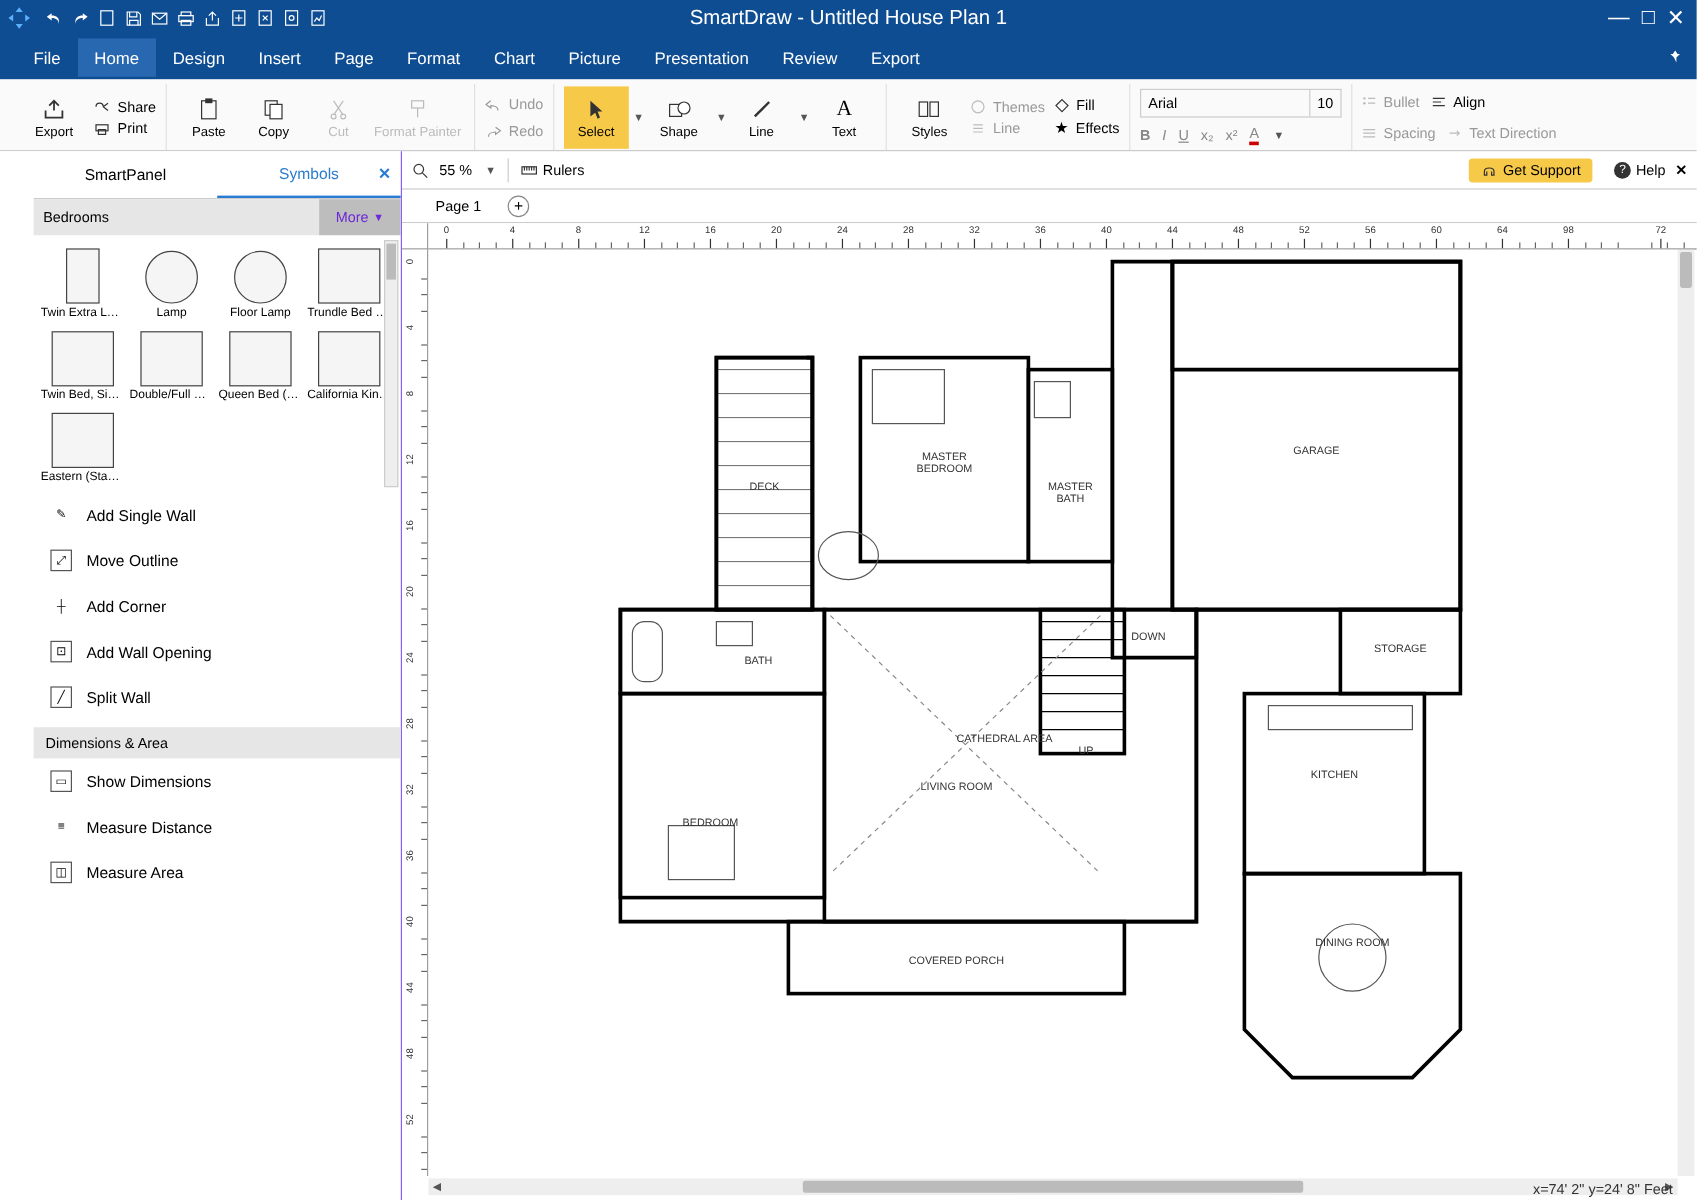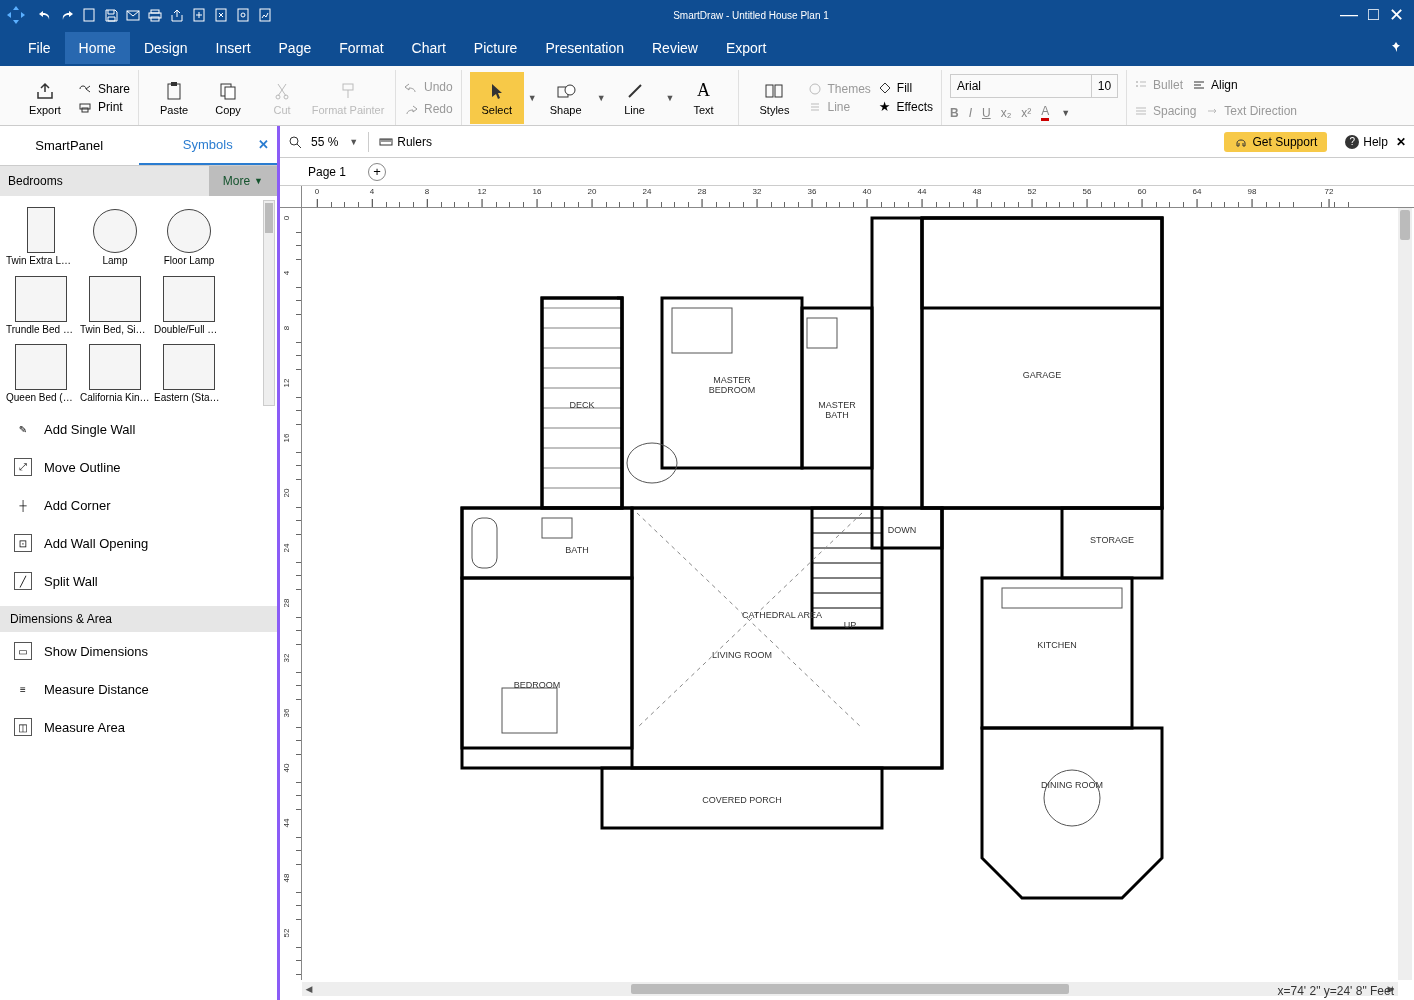--- a/index.html
+++ b/index.html
@@ -3,21 +3,21 @@
 <meta charset="utf-8">
 <style>
 * { box-sizing: border-box; margin: 0; padding: 0; font-family: "Segoe UI", Arial, sans-serif; }
 body { width: 1414px; height: 1000px; background: #fff; overflow: hidden; position: relative; }
 
 
 .title-bar { height: 30px; background: #0f4d92; display: flex; align-items: center; color: #fff; position: relative; }
 .logo-badge { width: 28px; height: 28px; margin-left: 2px; display: flex; align-items: center; justify-content: center; }
 .qat { display: flex; gap: 4px; margin-left: 6px; }
 .qat .qat-btn { width: 18px; height: 18px; display: flex; align-items: center; justify-content: center; cursor: pointer; fill: #fff; }
-.title-text { position: absolute; left: 50%; transform: translateX(-50%); font-size: 10px; margin-left: 44px; }
+.title-text { position: absolute; left: 50%; transform: translateX(-50%); font-size: 17px; }
 .win-controls { margin-left: auto; display: flex; gap: 10px; padding-right: 10px; font-size: 18px; }
 .win-controls span { cursor: pointer; }
 
 
 .menu-bar { height: 36px; background: #0f4d92; display: flex; align-items: center; padding-left: 14px; color: #fff; font-size: 14px; position: relative; }
 .menu-item { padding: 8px 14px; cursor: pointer; }
 .menu-item.active { background: #2868b0; }
 .pin { position: absolute; right: 12px; top: 10px; cursor: pointer; }
 
 
@@ -33,27 +33,27 @@
 .caret { font-size: 9px; color: #555; margin-left: 2px; }
 .font-box { border: 1px solid #ccc; height: 24px; display: flex; align-items: center; }
 .font-name { width: 140px; padding: 0 6px; font-size: 12px; }
 .font-size { width: 26px; text-align: center; font-size: 12px; border-left: 1px solid #ccc; height: 100%; display: flex; align-items: center; justify-content: center; }
 .fmt-row { display: flex; gap: 10px; font-size: 12px; color: #888; align-items: center; }
 
 
 .main { display: flex; height: calc(1000px - 30px - 36px - 60px); }
 
 
-.side { width: 280px; border-right: 3px solid #8b5cf6; background: #fff; display: flex; flex-direction: column; font-size: 12px; overflow: hidden; }
+.side { width: 335px; border-right: 1px solid #8b5cf6; background: #fff; display: flex; flex-direction: column; font-size: 12px; overflow: hidden; padding-left: 28px; }
 .side-tabs { height: 40px; display: flex; border-bottom: 1px solid #ccc; }
 .side-tab { flex: 1; display: flex; align-items: center; justify-content: center; font-size: 13px; cursor: pointer; position: relative; }
 .side-tab.active { color: #2a7cd0; border-bottom: 2px solid #2a7cd0; }
 .side-tab .close-x { position: absolute; right: 8px; font-weight: bold; }
 .lib-hdr { height: 30px; background: #e6e6e6; display: flex; align-items: center; justify-content: space-between; padding-left: 8px; font-size: 12px; }
-.more-btn { background: #bdbdbd; color: #14532d; height: 100%; padding: 0 14px; display: flex; align-items: center; gap: 4px; cursor: pointer; }
+.more-btn { background: #bdbdbd; color: #6d28d9; height: 100%; padding: 0 14px; display: flex; align-items: center; gap: 4px; cursor: pointer; }
 .sym-grid { display: flex; flex-wrap: wrap; padding: 4px; gap: 0; position: relative; }
 .sym { width: 74px; height: 68px; display: flex; flex-direction: column; align-items: center; justify-content: flex-end; font-size: 10px; text-align: center; padding: 2px; cursor: pointer; }
 .sym-ico { width: 52px; height: 46px; border: 1px solid #444; background: #f5f5f5; margin-bottom: 2px; position: relative; }
 .sym-lbl { white-space: nowrap; overflow: hidden; text-overflow: ellipsis; width: 100%; }
 .sym-scroll { width: 12px; background: #eee; border: 1px solid #ccc; position: absolute; right: 2px; top: 4px; bottom: 4px; }
 .sym-scroll::after { content: ""; position: absolute; left: 1px; right: 1px; top: 2px; height: 30px; background: #bbb; }
 
 .side-action { display: flex; align-items: center; gap: 12px; padding: 10px 14px; cursor: pointer; font-size: 13px; }
 .side-action .aico { width: 18px; height: 18px; display: flex; align-items: center; justify-content: center; border: 1px solid #555; font-size: 10px; }
 .side-action .aico.noborder { border: none; }

